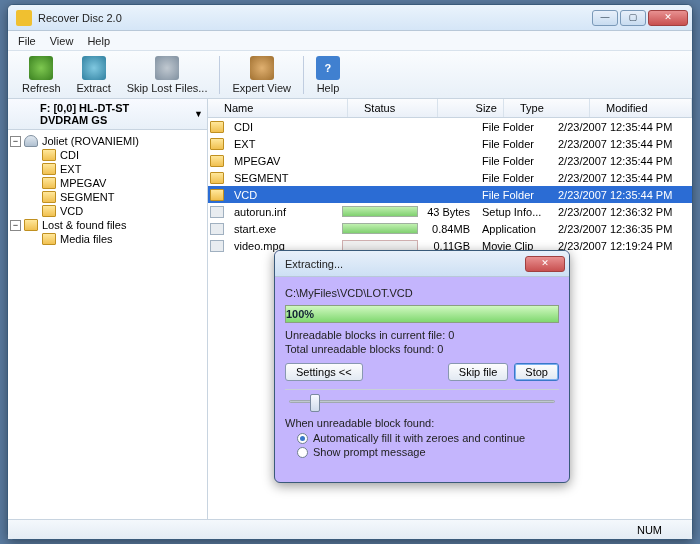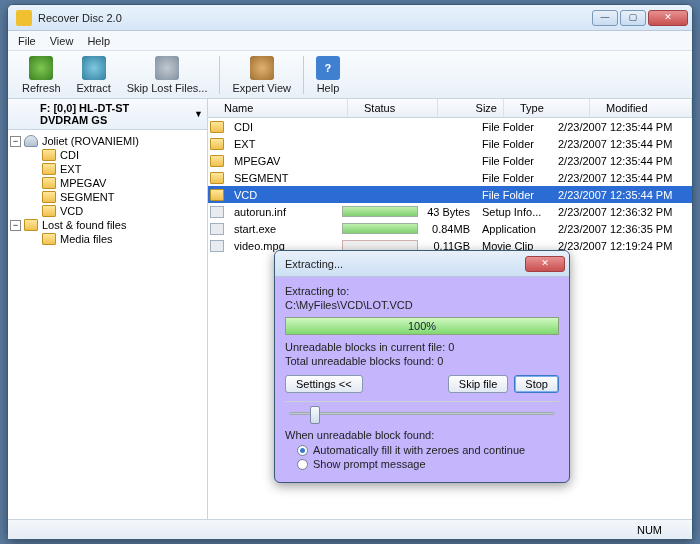--- a/index.html
+++ b/index.html
@@ -55,21 +55,21 @@
 .status-prog.full { background: linear-gradient(#c0f0b0,#80d070); }
 .status-prog.empty { background: #f0f0f0; border-color: #d0b0b0; }
 
 .statusbar { height: 20px; background: linear-gradient(#f4f8fc,#e4ecf4); border-top: 1px solid #c8d4e0; display: flex; align-items: center; justify-content: flex-end; padding: 0 30px; }
 
 
 .dialog { left: 274px; top: 250px; width: 296px; height: 233px; background: #c4b5fd; }
 .dialog .titlebar { background: linear-gradient(#e8f0fa,#cde0f4); }
 .dlg-body { padding: 8px 10px; color: #222; }
 .dlg-label { margin-bottom: 2px; }
-.dlg-prog { height: 18px; border: 1px solid #8aa080; background: linear-gradient(#d0f8c0,#80d870); text-align: center; line-height: 16px; font-weight: normal; margin: 6px 0; color: #123; }
+.dlg-prog { height: 18px; border: 1px solid #8aa080; background: linear-gradient(#d0f8c0,#80d870); line-height: 16px; font-weight: bold; margin: 6px 0; color: #123; }
 .dlg-row { margin: 2px 0; }
 .dlg-btns { display: flex; gap: 6px; margin: 8px 0; align-items: center; }
 .btn { border: 1px solid #8898b0; background: linear-gradient(#fdfdfe,#e2e9f2); padding: 2px 10px; border-radius: 3px; }
 .btn.primary { border-color: #3a78c8; box-shadow: 0 0 0 1px #7ab0f0 inset; }
 .dlg-sep { border-top: 1px solid #c8d0d8; margin: 6px 0; }
 .slider-track { height: 3px; background: #c0c8d0; border: 1px solid #a0a8b0; border-radius: 2px; position: relative; margin: 10px 4px 14px 4px; }
 .slider-thumb { position: absolute; left: 20px; top: -7px; width: 10px; height: 18px; background: linear-gradient(#f8faff,#d0dcec); border: 1px solid #7a8aa0; border-radius: 2px; }
 .radio-row { display: flex; align-items: center; gap: 5px; padding: 1px 0 1px 12px; }
 .radio { width: 11px; height: 11px; border: 1px solid #708090; border-radius: 50%; background: #fff; position: relative; }
 .radio.checked::after { content: ""; position: absolute; left: 2px; top: 2px; width: 5px; height: 5px; background: #3a78c8; border-radius: 50%; }
@@ -253,21 +253,20 @@
 </div>
 
 <div class="window dialog">
   <div class="titlebar">
     <div class="title" style="padding-left:6px;">Extracting...</div>
     <div class="win-btns">
         <div class="win-btn close">✕</div>
       </div>
   </div>
   <div class="dlg-body">
-    <div class="dlg-label">Extracting to:</div>
     <div class="dlg-row">C:\MyFiles\VCD\LOT.VCD</div>
     <div class="dlg-prog"><span>100%</span></div>
     <div class="dlg-row">Unreadable blocks in current file: 0</div>
     <div class="dlg-row">Total unreadable blocks found: 0</div>
     <div class="dlg-btns">
       <button class="btn">Settings &lt;&lt;</button>
       <div style="flex:1"></div>
       <button class="btn">Skip file</button>
       <button class="btn primary">Stop</button>
     </div>

